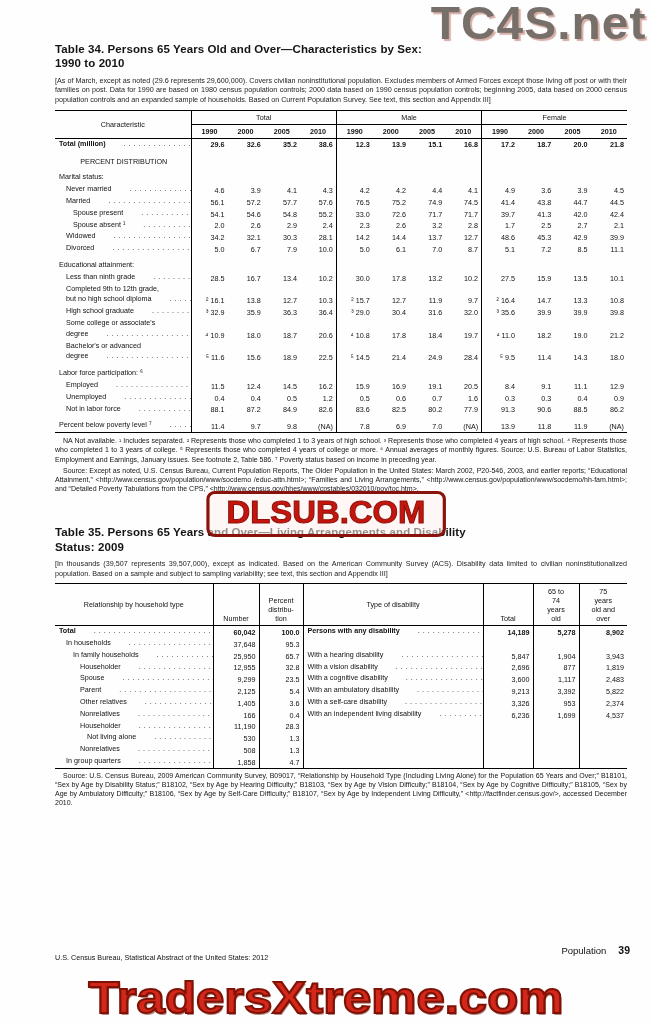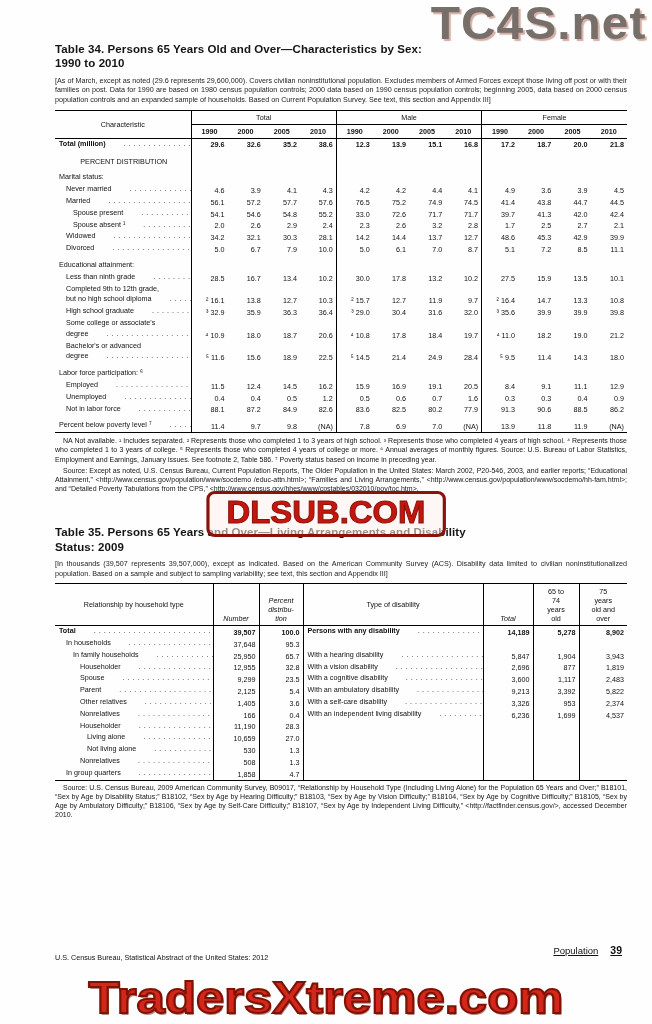--- a/index.html
+++ b/index.html
@@ -13,39 +13,39 @@
   .footnote  { font-size:7px;   line-height:1.31; text-align:justify; margin:3px 0 0; text-indent:8px; }
   .source    { font-size:7px;   line-height:1.31; text-align:justify; margin:2px 0 0; text-indent:8px; }
 
   table { border-collapse:collapse; table-layout:fixed; width:572px; font-size:7.2px; color:#111; }
   #table34, #table35 { border-top:1px solid #000; border-bottom:1px solid #000; }
   th { font-weight:normal; text-align:center; padding:2px 1px; line-height:1.25; vertical-align:middle; }
   thead th { border-bottom:1px solid #000; }
   #table34 .grp-h { border-bottom:1px solid #000; }
   #table34 .yr-h  { font-weight:bold; }
   .vr  { border-left:1px solid #000; }
-  .vab { vertical-align:bottom;font-style:italic; }
+  .vab { vertical-align:bottom; }
   .vat { vertical-align:top; padding-top:3px; }
 
   td { padding:0 3px 1px 0; vertical-align:bottom; }
   td.num { text-align:right; white-space:nowrap; }
   td.lab { padding-left:2px; padding-right:0; }
   .lline { line-height:1.5; white-space:nowrap; }
   .flexl { display:flex; align-items:center;gap:16px; }
   .leader { flex:1; overflow:hidden; white-space:nowrap; margin-left:2px; font-weight:normal; letter-spacing:.5px; }
   .leader::after { content:". . . . . . . . . . . . . . . . . . . . . . . . . . . . . . . . . . . . . . . . . . . . . . . . . . . . . ."; }
   tr.spacer td { height:5px; padding:0; }
   .sect { text-align:center; padding-top:2px;margin-top:7px; }
   .b, td.b { font-weight:bold; }
 
   #table35 { margin-top:2px; }
   .t35-title { margin-top:32px; }
 
   
-  .footer-page { position:absolute; top:944px; right:30px; font-size:9.5px; color:#111;text-decoration:underline; }
+  .footer-page { position:absolute; top:944px; right:22px; font-size:9.5px; color:#111; }
   .footer-page b { font-size:10.5px; margin-left:12px; }
   .footer-credit { position:absolute; top:953px; left:55px; font-size:7.2px; color:#111; }
 
   
   .wm-top { position:absolute; top:-4px; right:6px; z-index:6; font-size:46px; font-weight:bold;
             color:#6d655e; opacity:.93; letter-spacing:1px; transform:scaleX(1.04); transform-origin:right top;
             text-shadow:2px 2px 1px rgba(158,62,42,.45); }
   .wm-mid { position:absolute; top:491px; left:50%; transform:translateX(-50%) scaleX(1.06); z-index:6;
             font-size:31px; font-weight:bold; color:#c6150c; -webkit-text-stroke:1px #8a120a;
             border:3px solid #8a120a; border-radius:8px; padding:1px 16px 3px;
@@ -609,21 +609,21 @@
         </tr>
       </thead>
       <tbody>
         <tr>
           <td class="lab b">
             <div class="lline flexl" style="padding-left:2px">
               <span>Total</span>
               <span class="leader"></span>
             </div>
           </td>
-          <td class="num vr b">39,507</td>
+          <td class="num vr b">60,042</td>
           <td class="num vr b">100.0</td>
           <td class="lab vr b">
             <div class="lline flexl" style="padding-left:2px">
               <span>Persons with any disability</span>
               <span class="leader"></span>
             </div>
           </td>
           <td class="num vr b">14,189</td>
           <td class="num vr b">5,278</td>
           <td class="num vr b">8,902</td>
@@ -758,34 +758,20 @@
         </tr>
         <tr>
           <td class="lab">
             <div class="lline flexl" style="padding-left:23px">
               <span>Householder</span>
               <span class="leader"></span>
             </div>
           </td>
           <td class="num vr">11,190</td>
           <td class="num vr">28.3</td>
-          <td class="vr"></td>
-          <td class="vr"></td>
-          <td class="vr"></td>
-          <td class="vr"></td>
-        </tr>
-        <tr>
-          <td class="lab">
-            <div class="lline flexl" style="padding-left:30px">
-              <span>Living alone</span>
-              <span class="leader"></span>
-            </div>
-          </td>
-          <td class="num vr">10,659</td>
-          <td class="num vr">27.0</td>
           <td class="vr"></td>
           <td class="vr"></td>
           <td class="vr"></td>
           <td class="vr"></td>
         </tr>
         <tr>
           <td class="lab">
             <div class="lline flexl" style="padding-left:30px">
               <span>Not living alone</span>
               <span class="leader"></span>

